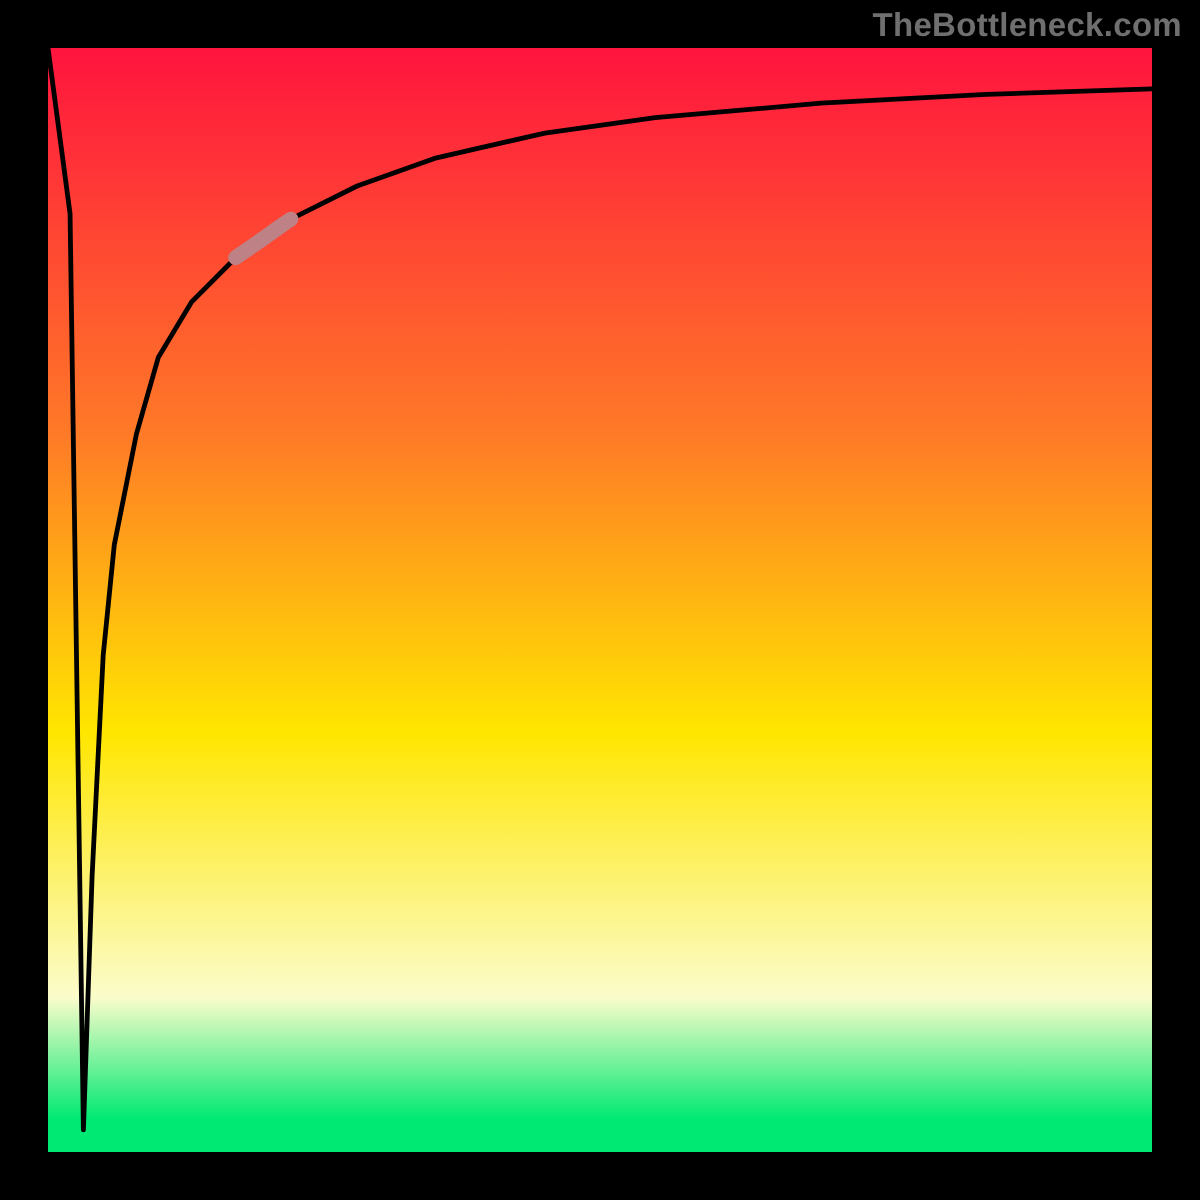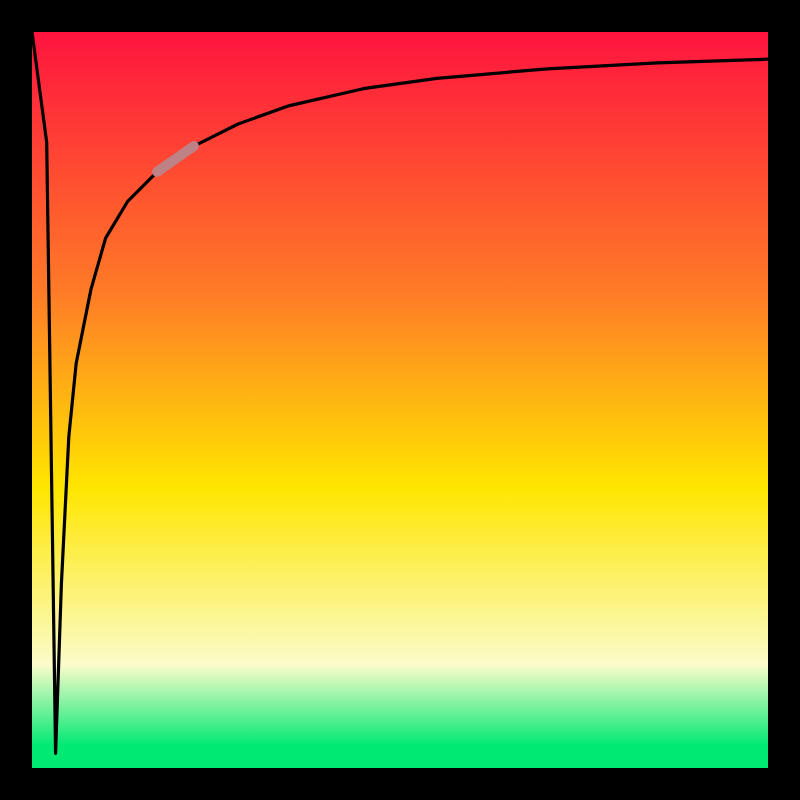--- a/index.html
+++ b/index.html
@@ -29,20 +29,21 @@
   }
   svg {
     display: block;
   }
 </style>
 </head>
 <body>
 
 <div class="frame">
 
+  <div class="watermark">TheBottleneck.com</div>
 
   <svg width="800" height="800" viewBox="0 0 800 800">
 
     <defs>
       <linearGradient id="bg-grad" x1="0" y1="0" x2="0" y2="1">
         <stop id="g0" offset="0%" stop-color="#ff143e"></stop>
         <stop id="g1" offset="35%" stop-color="#ff7a27"></stop>
         <stop id="g2" offset="62%" stop-color="#ffe600"></stop>
         <stop id="g3" offset="86%" stop-color="#fbfccb"></stop>
         <stop id="g4" offset="97%" stop-color="#00e972"></stop>

